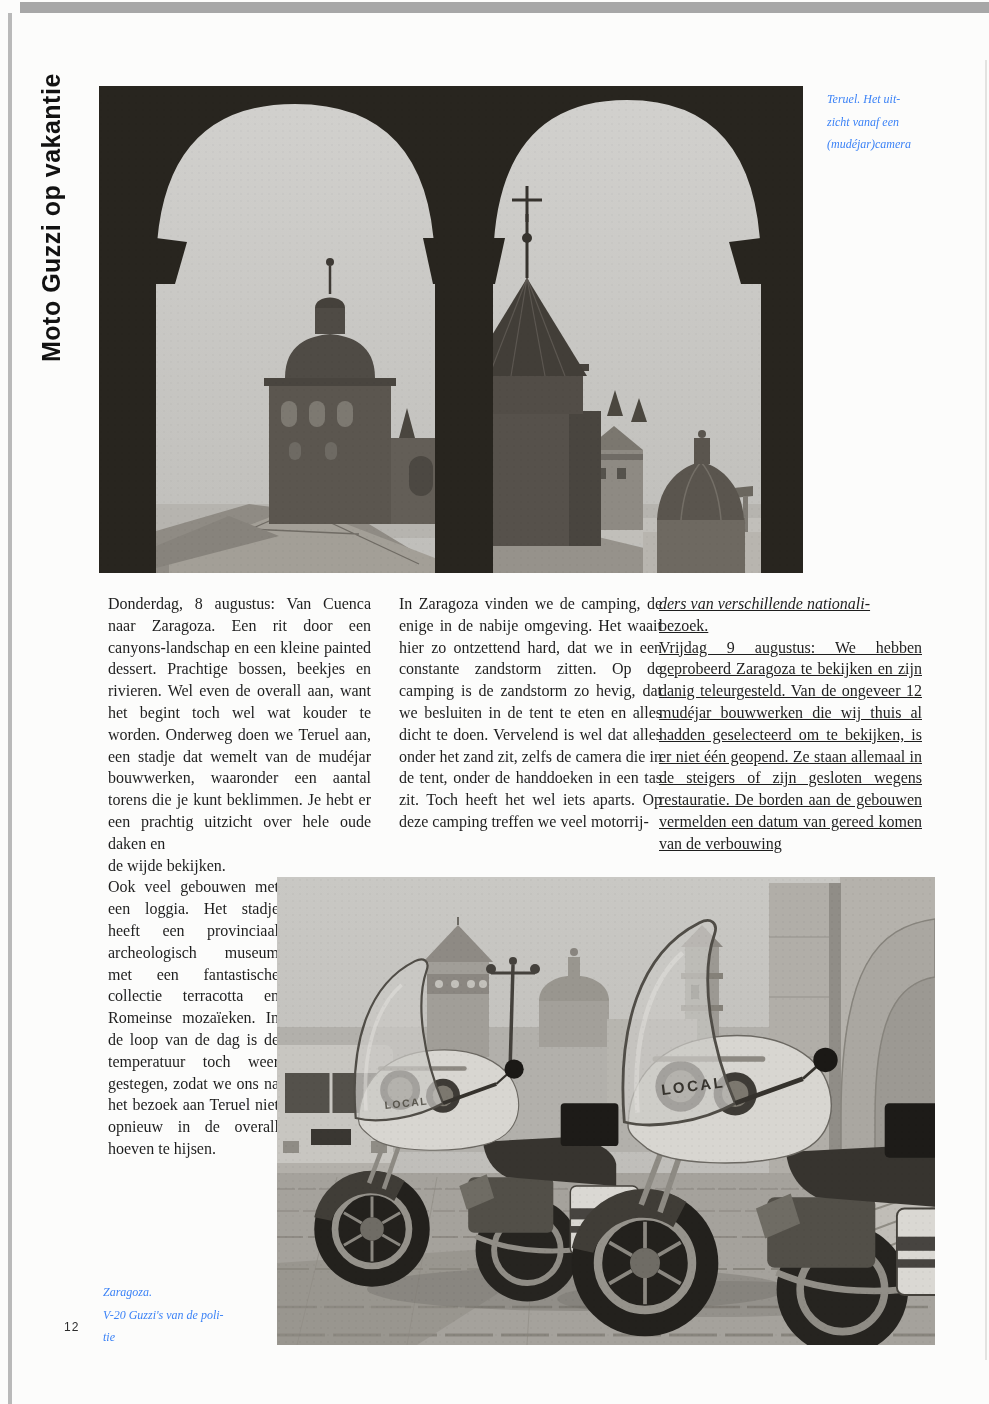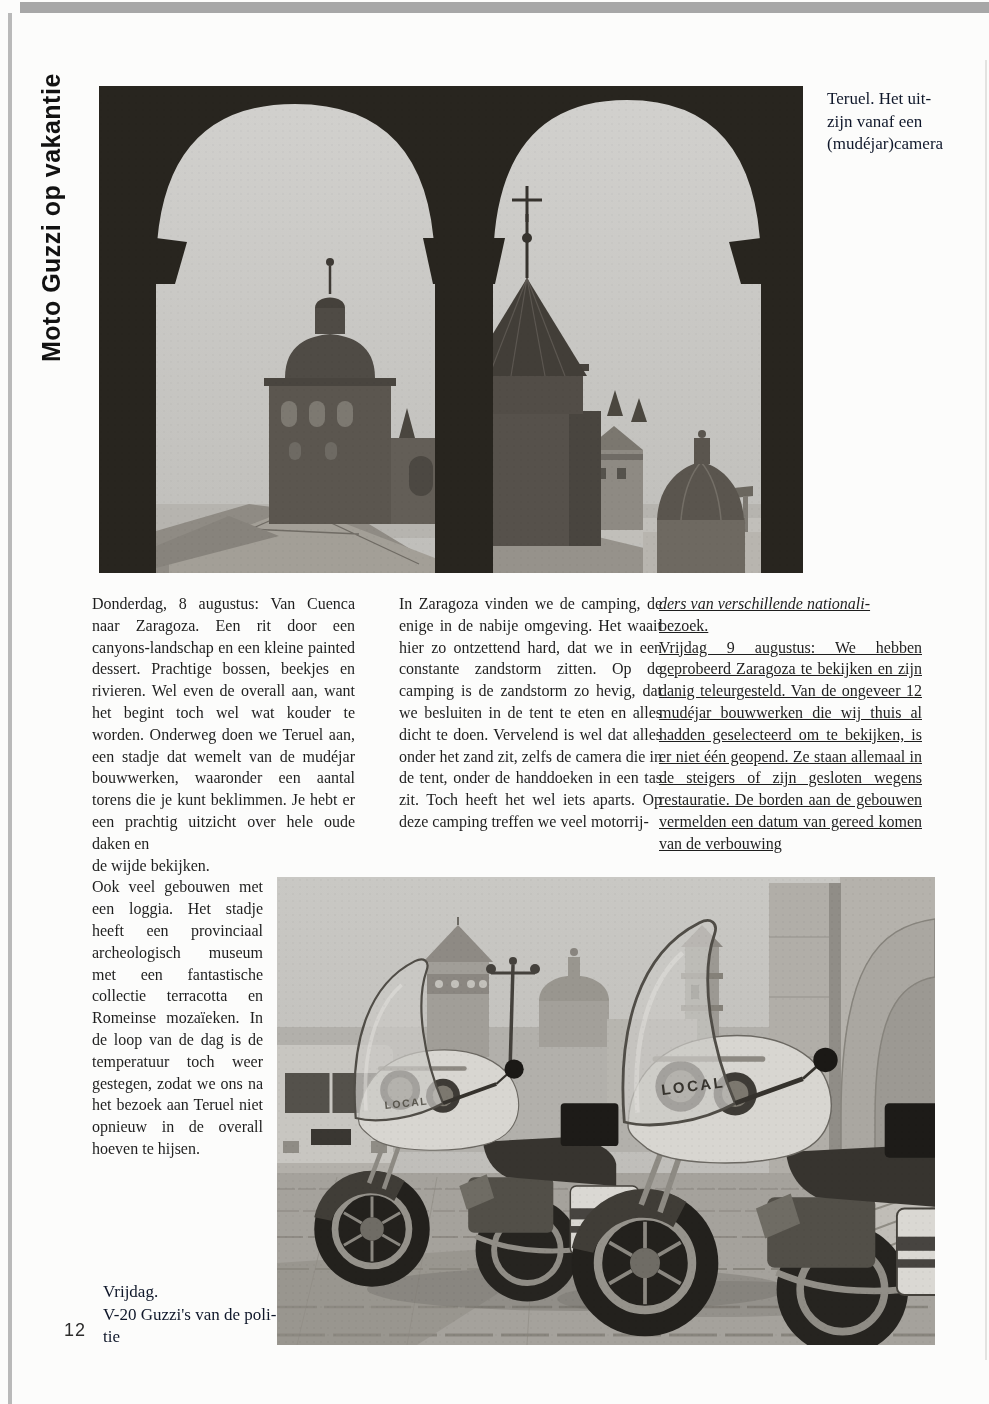--- a/index.html
+++ b/index.html
@@ -12,31 +12,31 @@
   
   .vertical-title{position:absolute;left:37px;top:86px;width:276px;height:36px;
         transform-origin:0 0;transform:rotate(-90deg) translateX(-276px);
         font-family:"Liberation Sans",sans-serif;font-weight:bold;font-size:25px;
         letter-spacing:.5px;color:#121212;white-space:nowrap;}
   
   .photo-top{position:absolute;left:99px;top:86px;width:704px;height:487px;}
   .photo-bottom{position:absolute;left:277px;top:877px;width:658px;height:468px;}
   .photo-top svg,.photo-bottom svg{display:block;width:100%;height:100%;}
   
-  .caption{font-size:17px;line-height:22.5px;color:#0f172a;}
+  .caption{font-style:italic;font-size:12px;line-height:22.5px;color:#3b82f6;}
   .caption-top{position:absolute;left:827px;top:88px;width:160px;}
   .caption-bottom{position:absolute;left:103px;top:1281px;width:175px;}
   
   .page-number{position:absolute;left:64px;top:1320px;font-family:"Liberation Sans",sans-serif;
-        font-size:18px;letter-spacing:1px;color:#2c2c2c;}
+        font-size:12px;letter-spacing:1px;color:#2c2c2c;}
   
   .col{position:absolute;top:593px;font-size:16px;line-height:21.8px;color:#1e1e1e;
         text-align:justify;}
   .col p{margin:0;}
-  .col1{left:92px;width:263px;}
+  .col1{left:108px;width:263px;}
   .col2{left:399px;width:263px;}
   .col3{left:659px;width:263px;text-decoration:underline;}
   .col1-narrow{width:171px;}
   .cont-italic{font-style:italic;}
 </style>
 </head>
 <body>
 
 <div class="page">
 
@@ -141,21 +141,21 @@
            M394,487 L394,182 Q394,14 528,14 Q662,14 662,182 L662,487 Z"></path>
       <polygon points="324,152 406,152 396,198 334,198" fill="#28251f"></polygon>
       <polygon points="57,152 88,156 76,198 57,198" fill="#28251f"></polygon>
       <polygon points="662,152 630,156 642,198 662,198" fill="#28251f"></polygon>
       <rect x="0" y="0" width="704" height="487" fill="url(#grain)" opacity="0.05"></rect>
     </svg>
   </div>
 
   <div class="caption caption-top">
     <div>Teruel. Het uit-</div>
-    <div>zijn vanaf een</div>
+    <div>zicht vanaf een</div>
     <div>(mudéjar)camera</div>
   </div>
 
   <div class="col col1">
     <p>Donderdag, 8 augustus: Van Cuenca naar Zaragoza. Een rit door een canyons-landschap en een kleine painted dessert. Prachtige bossen, beekjes en rivieren. Wel even de overall aan, want het begint toch wel wat kouder te worden. Onderweg doen we Teruel aan, een stadje dat wemelt van de mudéjar bouwwerken, waaronder een aantal torens die je kunt beklimmen. Je hebt er een prachtig uitzicht over hele oude daken en</p>
     <div class="col1-narrow">
       <p>de wijde bekijken.</p>
       <p>Ook veel gebouwen met een loggia. Het stadje heeft een provinciaal archeologisch museum met een fantastische collectie terracotta en Romeinse mozaïeken. In de loop van de dag is de temperatuur toch weer gestegen, zodat we ons na het bezoek aan Teruel niet opnieuw in de overall hoeven te hijsen.</p>
     </div>
   </div>
@@ -280,20 +280,20 @@
       </g>
       <use href="#moto" transform="translate(95,352) scale(0.74)"></use>
       <use href="#moto" transform="translate(368,386) scale(0.94)"></use>
       <text transform="translate(108,232) rotate(-6)" font-family="Liberation Sans, sans-serif" font-size="10.5" font-weight="bold" letter-spacing="1.5" fill="#4b483f" opacity="0.85">LOCAL</text>
       <text transform="translate(385,218) rotate(-7)" font-family="Liberation Sans, sans-serif" font-size="15" font-weight="bold" letter-spacing="2.5" fill="#37342e">LOCAL</text>
       <rect x="0" y="0" width="658" height="468" fill="url(#grain)" opacity="0.06"></rect>
     </svg>
   </div>
 
   <div class="caption caption-bottom">
-    <div>Vrijdag.</div>
+    <div>Zaragoza.</div>
     <div>V-20 Guzzi's van de poli-</div>
     <div>tie</div>
   </div>
 
   <div class="page-number">12</div>
 
 </div>
 
 </body></html>

